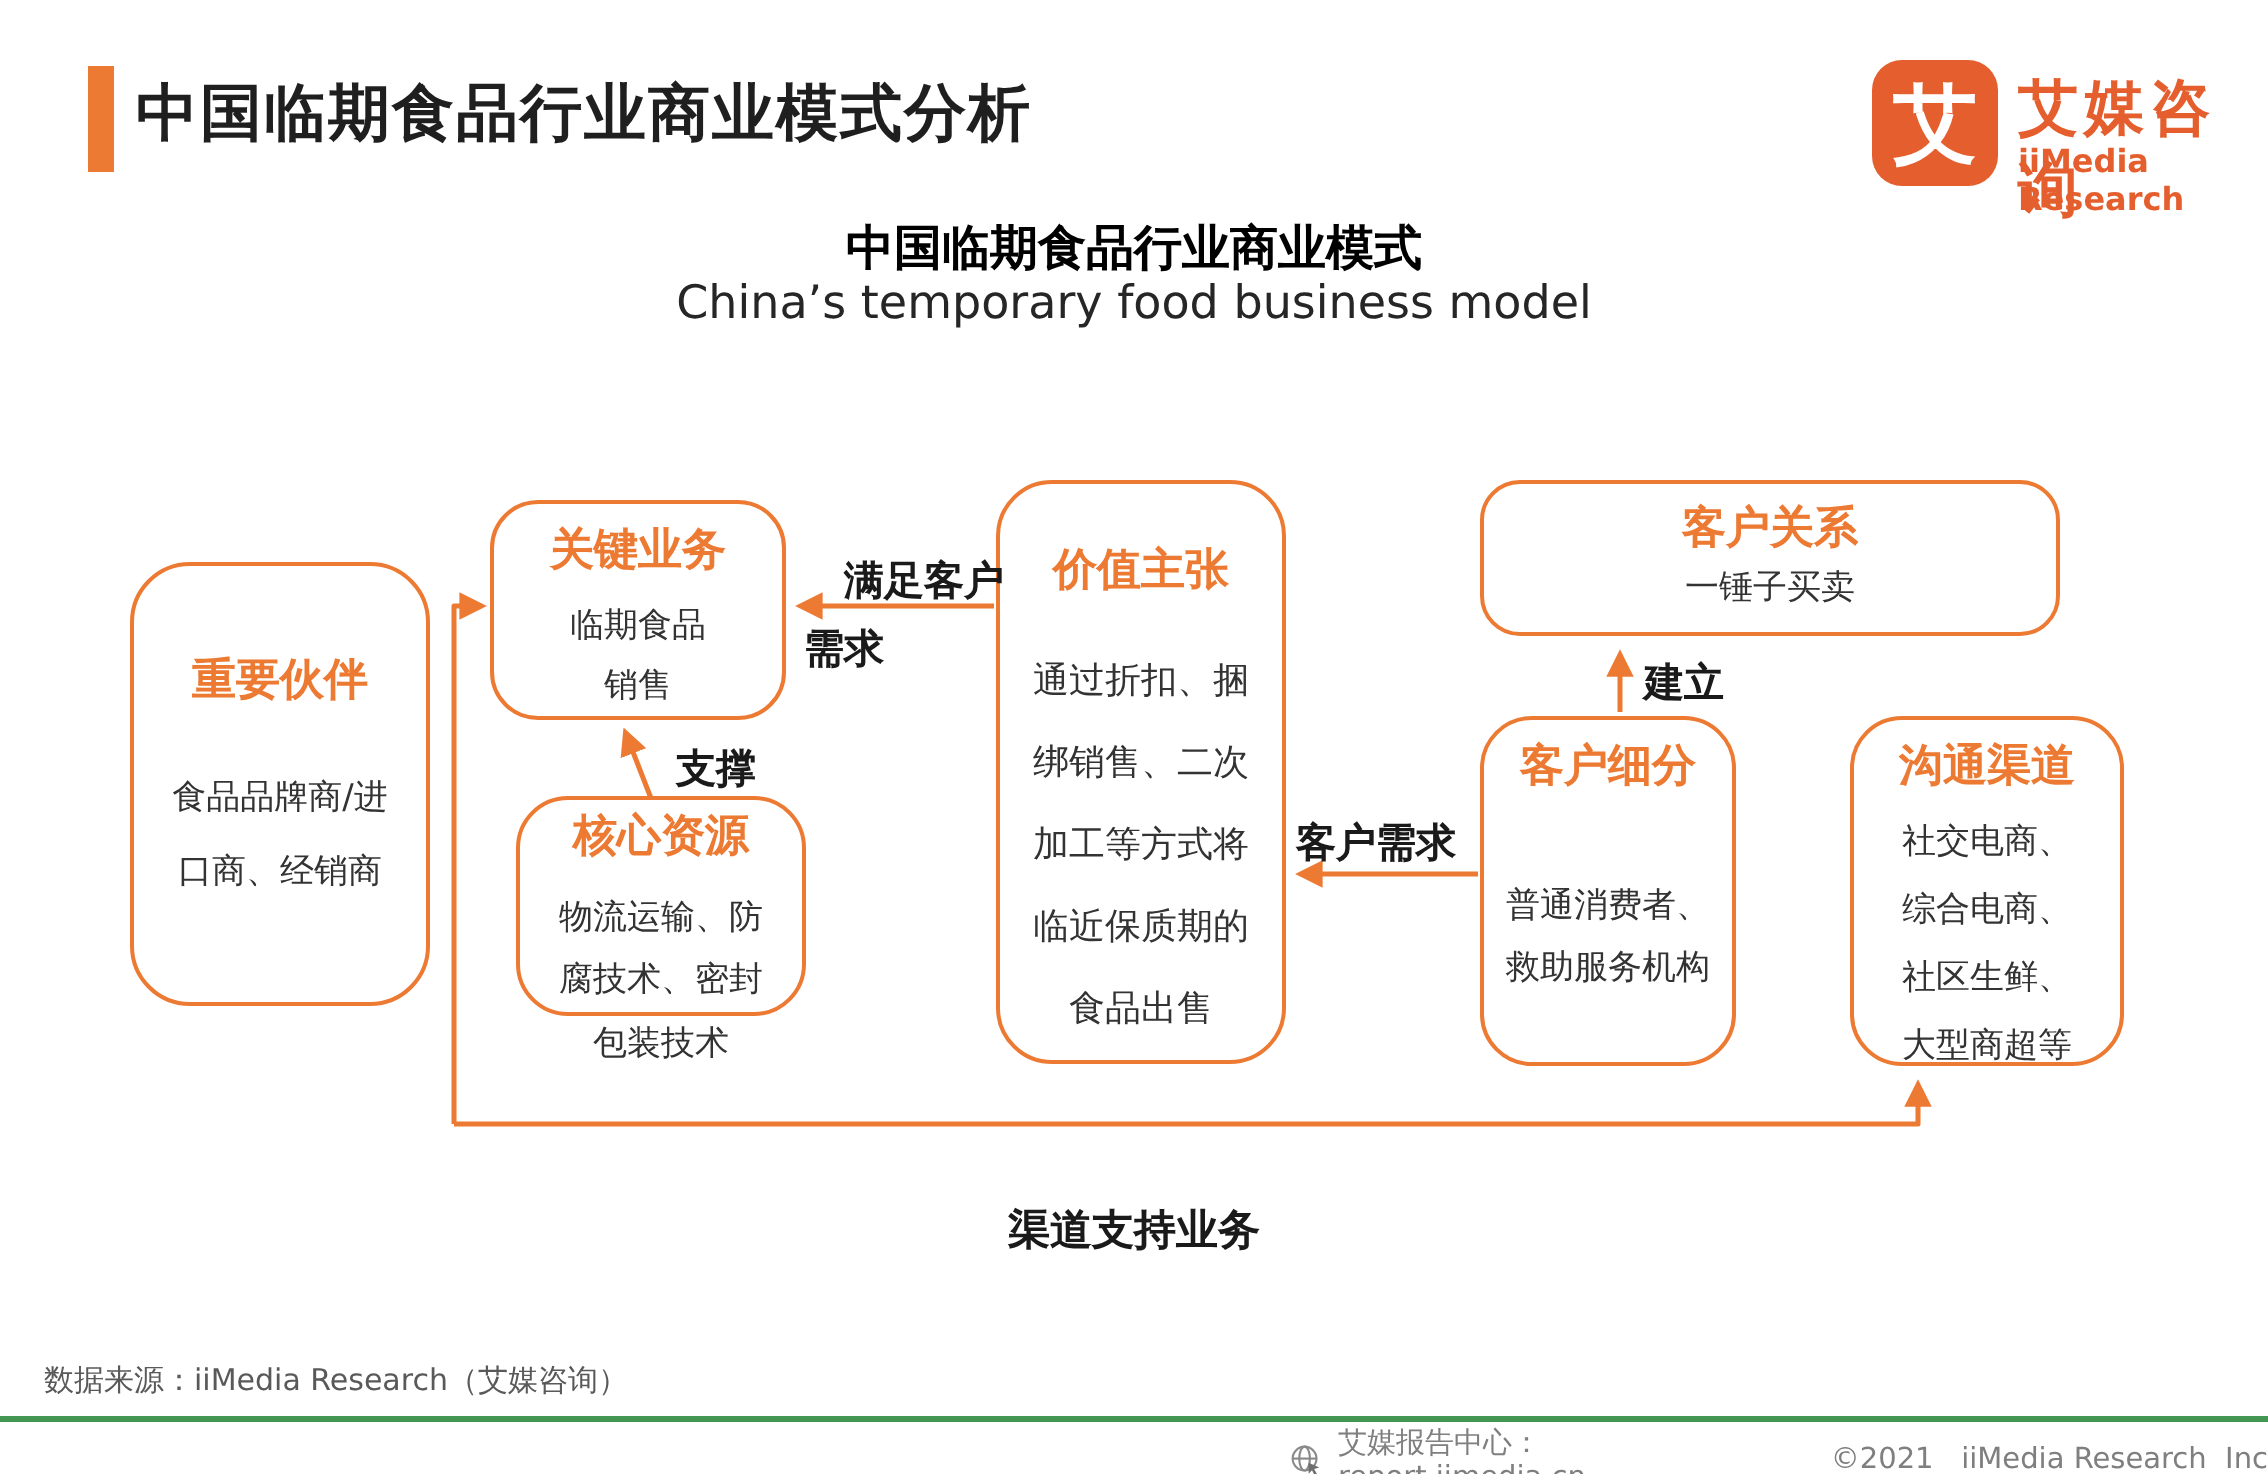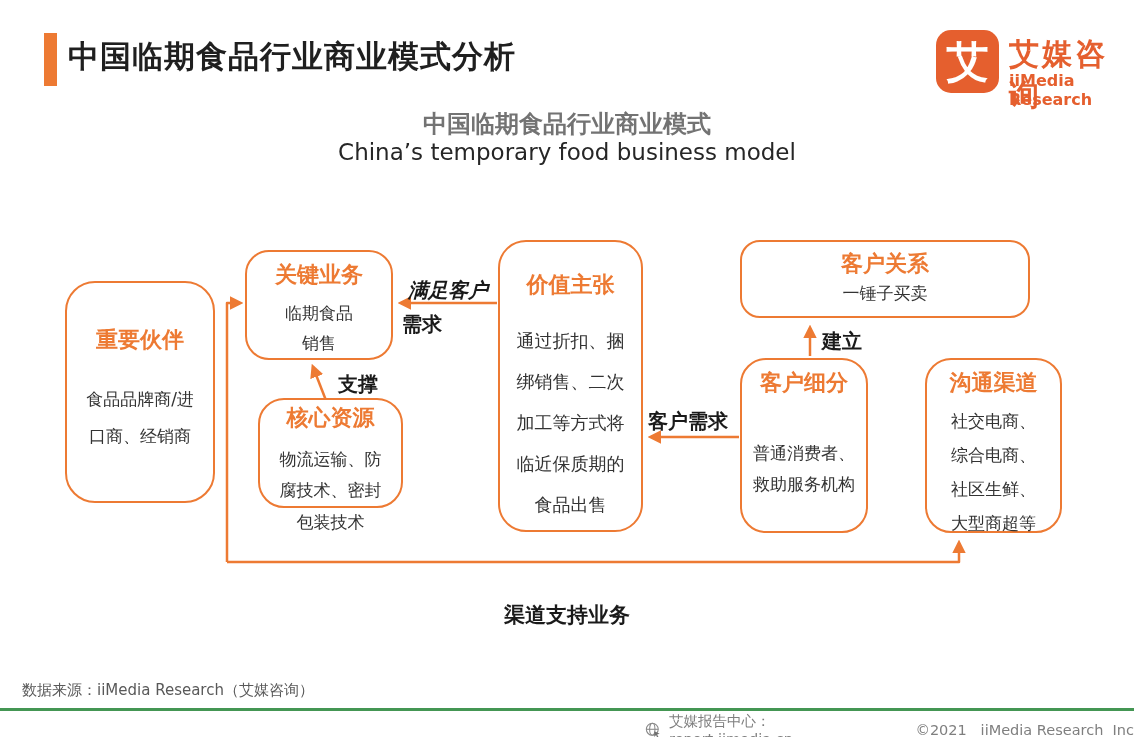--- a/index.html
+++ b/index.html
@@ -10,21 +10,21 @@
 
   
   .title-bar { left:44px; top:33px; width:13px; height:53px; background:#ed7a33; }
   .page-title { left:68px; top:36px; font-size:31px; font-weight:bold; color:#1f1f1f; letter-spacing:1px; }
   .logo-mark { left:936px; top:30px; width:63px; height:63px; background:#e55f2e; border-radius:15px;
                color:#fff; font-size:42px; font-weight:bold; display:flex; align-items:center; justify-content:center; }
   .logo-cn { left:1009px; top:34px; font-size:30px; font-weight:bold; color:#e55f2e; letter-spacing:3px; }
   .logo-en { left:1009px; top:71px; font-size:16px; font-weight:bold; color:#e55f2e; }
 
   
-  .sub-cn { left:0; right:0; top:108px; text-align:center; font-size:24px; font-weight:bold; color:#737373; }
+  .sub-cn { left:0; right:0; top:108px; text-align:center; font-size:24px; font-weight:bold; color:#000000; }
   .sub-en { left:0; right:0; top:139px; text-align:center; font-size:23px; color:#262626; }
 
   
   .obox { position:absolute; border:2.5px solid #ed7a33; border-radius:26px; background:#fff; text-align:center; }
   .btitle { color:#ed7a33; font-weight:bold; font-size:22px; }
   .bbody  { color:#333333; font-size:17px; white-space:pre-line; }
 
   .box-partners { left:65px;  top:281px; width:150px; height:222px; border-radius:30px; }
   .box-partners .btitle { margin-top:42px; }
   .box-partners .bbody  { margin-top:26px; line-height:2.15; }
@@ -48,21 +48,21 @@
   .box-cseg { left:740px; top:358px; width:128px; height:175px; }
   .box-cseg .btitle { margin-top:8px; }
   .box-cseg .bbody  { margin-top:40px; line-height:1.85; }
 
   .box-chan { left:925px; top:358px; width:137px; height:175px; }
   .box-chan .btitle { margin-top:8px; }
   .box-chan .bbody  { margin-top:6px; line-height:2.0; }
 
   
   .alabel { position:absolute; font-weight:bold; color:#1a1a1a; font-size:20px; }
-  .lb-satisfy1 { left:398px; top:277px; width:100px; text-align:center;font-style:italic; }
+  .lb-satisfy1 { left:412px; top:277px; width:100px; text-align:center; }
   .lb-satisfy2 { left:402px; top:311px; }
   .lb-support  { left:338px; top:371px; }
   .lb-demand   { left:648px; top:408px; }
   .lb-establish{ left:822px; top:328px; }
   .lb-chansupport { left:0; right:0; top:591px; text-align:center; font-size:21px;margin-top:10px; }
 
   .arrows { left:0; top:0; width:1134px; height:737px; pointer-events:none; }
 
   
   .source { left:22px; top:681px; font-size:15px; color:#595959; }

